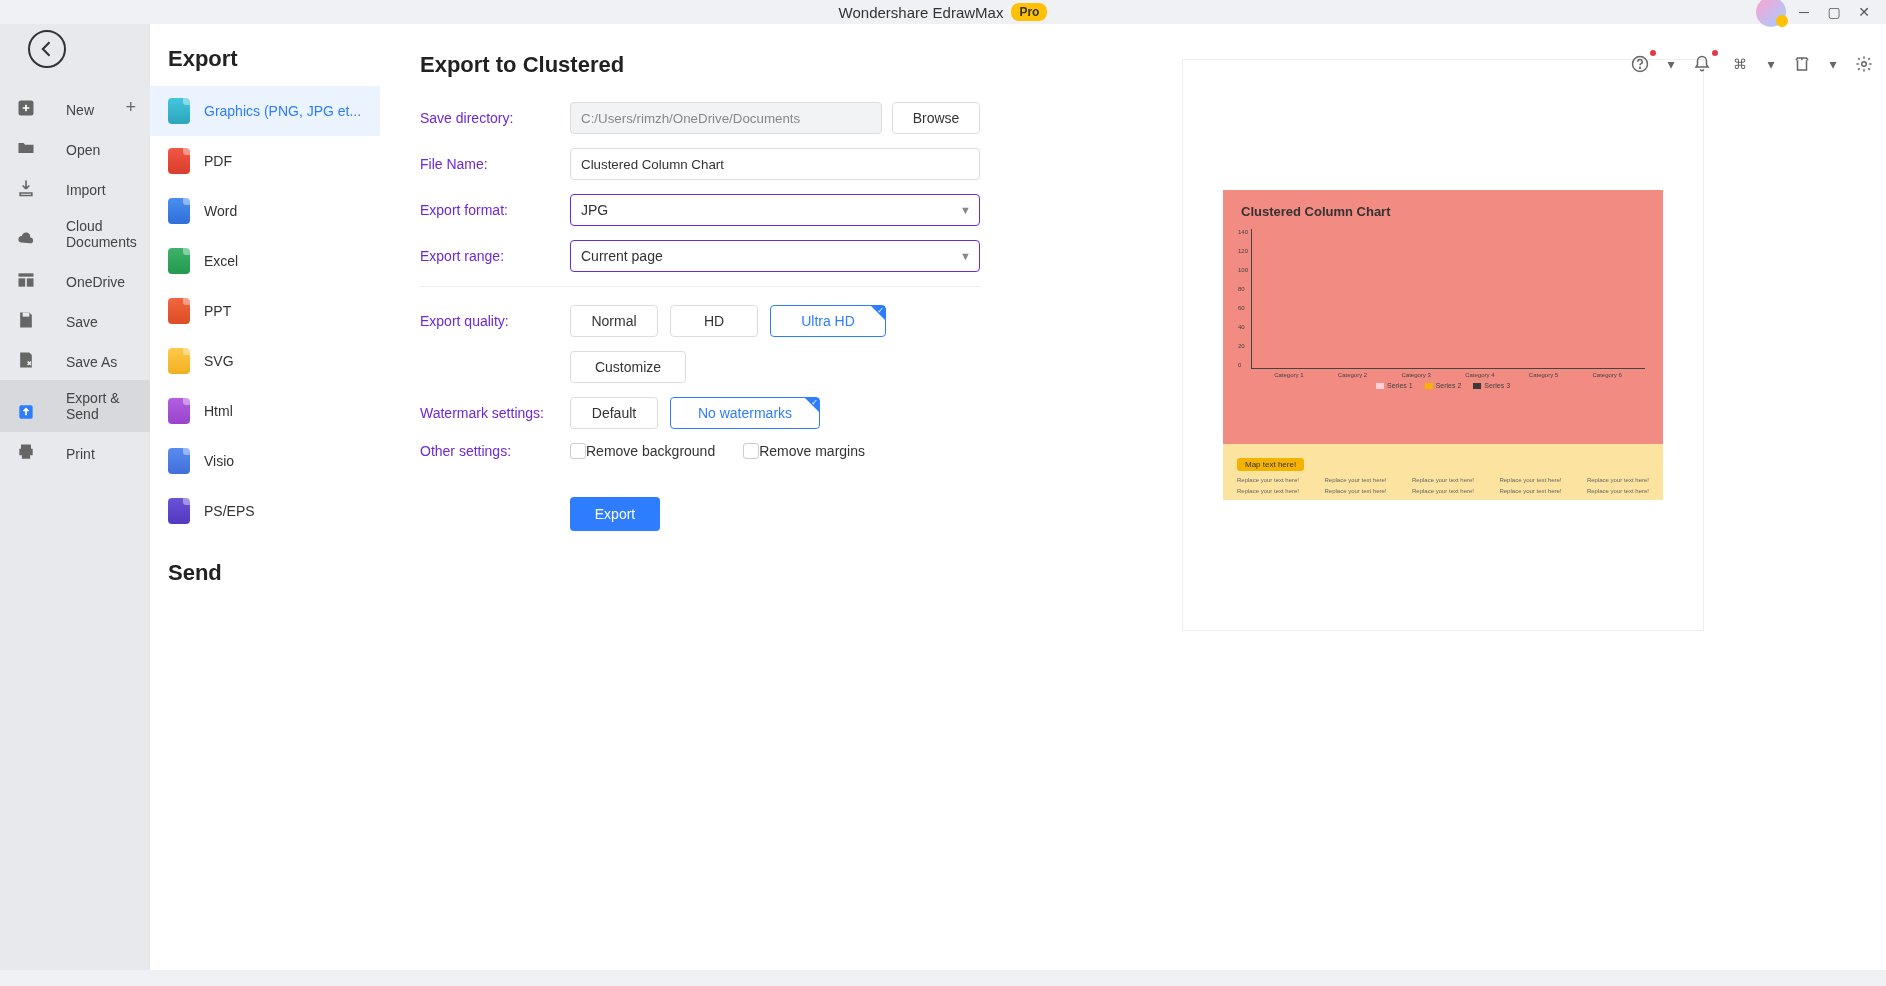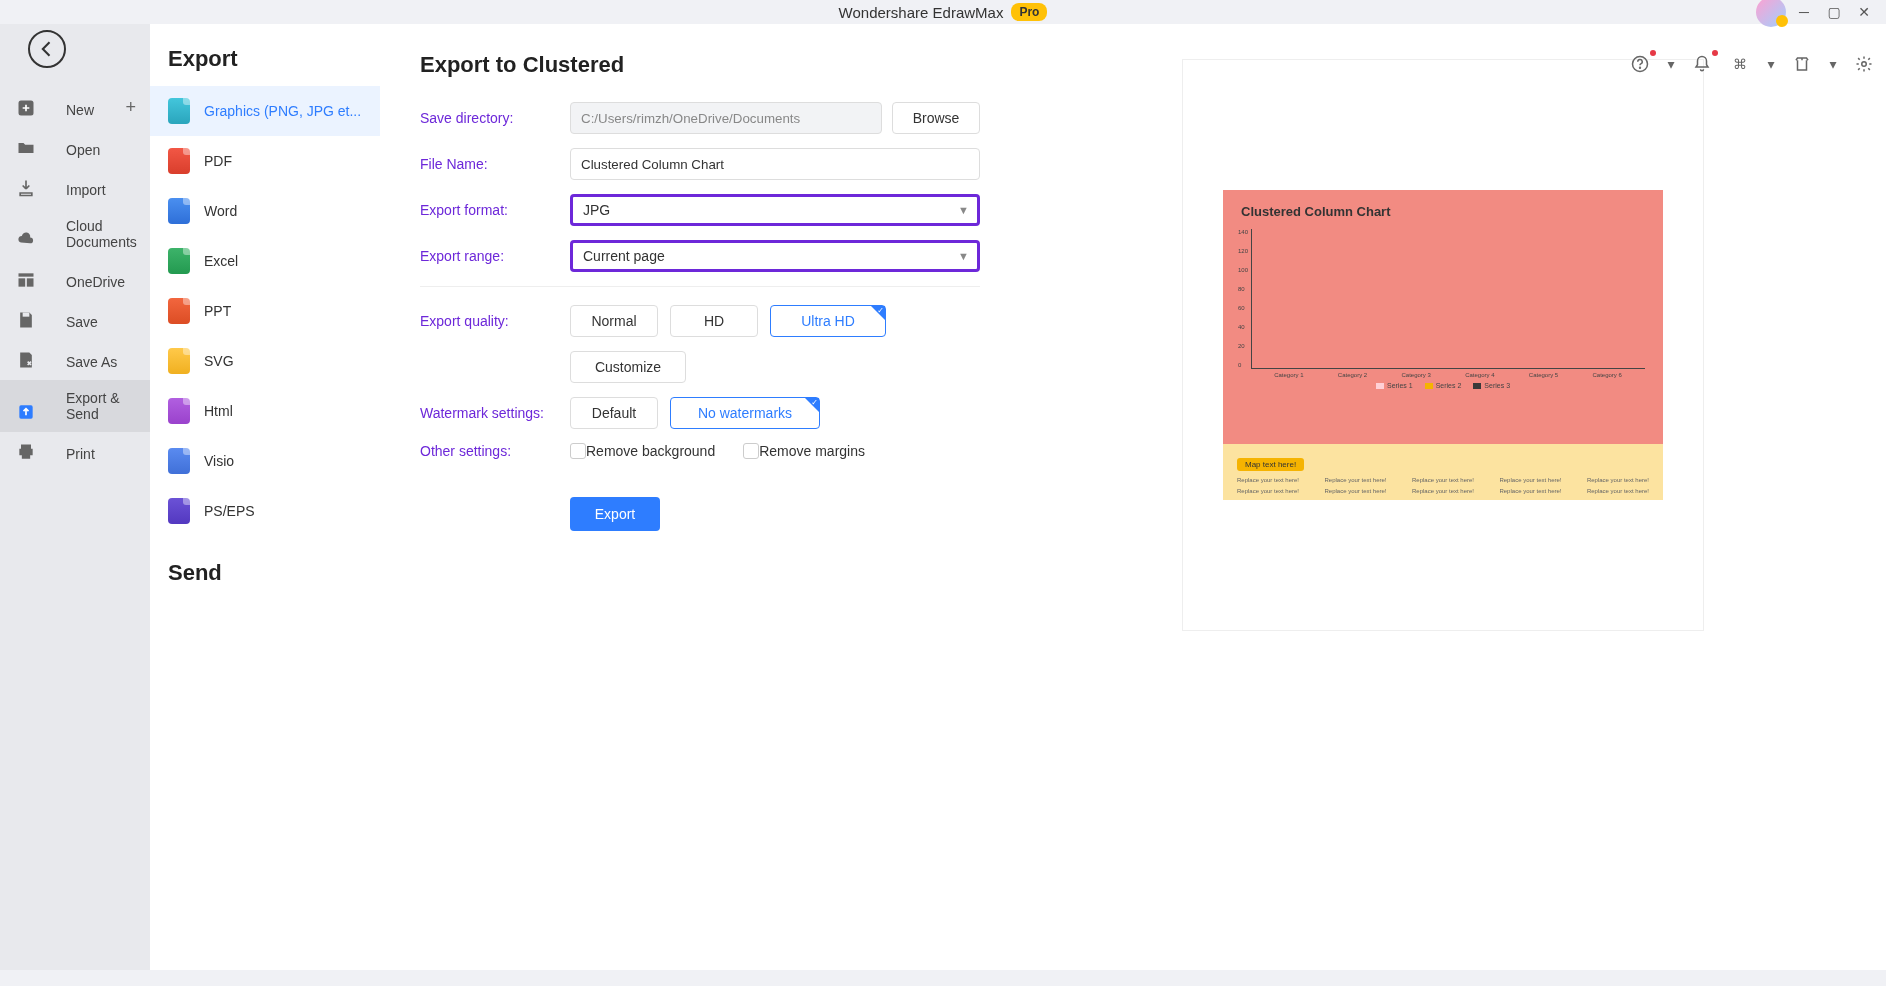--- a/index.html
+++ b/index.html
@@ -44,21 +44,21 @@
 .fi-ps  { background: linear-gradient(#6b52d6,#5338c0); }
 .fi-mail{ background: linear-gradient(#ffd84a,#f0c020); }
 
 .main { flex: 1; background: #fff; padding: 28px 40px; display: flex; gap: 60px; }
 .form-col { width: 560px; }
 .main-title { font-size: 22px; font-weight: 700; margin-bottom: 24px; color: #222; }
 .form-row { display: flex; align-items: center; margin-bottom: 14px; }
 .form-label { width: 150px; color: #6d28d9; }
 .form-input { flex: 1; height: 32px; border: 1px solid #ddd; border-radius: 4px; padding: 0 10px; background: #fff; color:#333; }
 .form-input.readonly { background: #f2f3f5; color: #888; }
-.form-select { flex: 1; height: 32px; border: 3px solid #6d28d9; border-radius: 4px; padding: 0 10px; background: #fff; position: relative; display:flex; align-items:center; cursor:pointer; }
+.form-select { flex: 1; height: 32px; border: 1px solid #6d28d9; border-radius: 4px; padding: 0 10px; background: #fff; position: relative; display:flex; align-items:center; cursor:pointer; }
 .form-select .caret { position: absolute; right: 8px; color: #888; font-size: 11px; }
 .browse-btn { width: 88px; height: 32px; margin-left: 10px; border: 1px solid #ddd; border-radius: 4px; background: #fff; cursor: pointer; display:flex; align-items:center; justify-content:center; }
 .divider { border-top: 1px solid #eee; margin: 12px 0 18px 0; }
 .seg-group { display: flex; gap: 12px; flex-wrap: wrap; }
 .seg-btn { min-width: 88px; height: 32px; border: 1px solid #ddd; border-radius: 4px; background: #fff; cursor: pointer; display:flex; align-items:center; justify-content:center; position:relative; }
 .seg-btn.wide { min-width: 116px; }
 .seg-btn.selected { border-color: #2e7dff; color: #2e7dff; }
 .seg-btn.selected .corner { position:absolute; top:0; right:0; width:0; height:0; border-top: 14px solid #2e7dff; border-left: 14px solid transparent; }
 .seg-btn.selected .corner::after { content:'✓'; position:absolute; top:-14px; right:1px; color:#fff; font-size:8px; }
 .check-row { display: flex; align-items: center; gap: 28px; }

